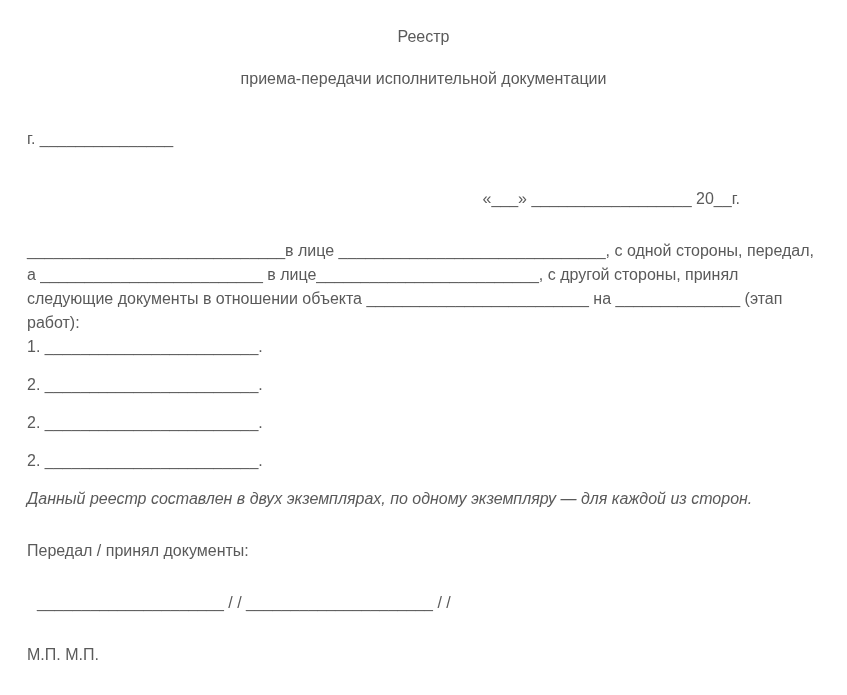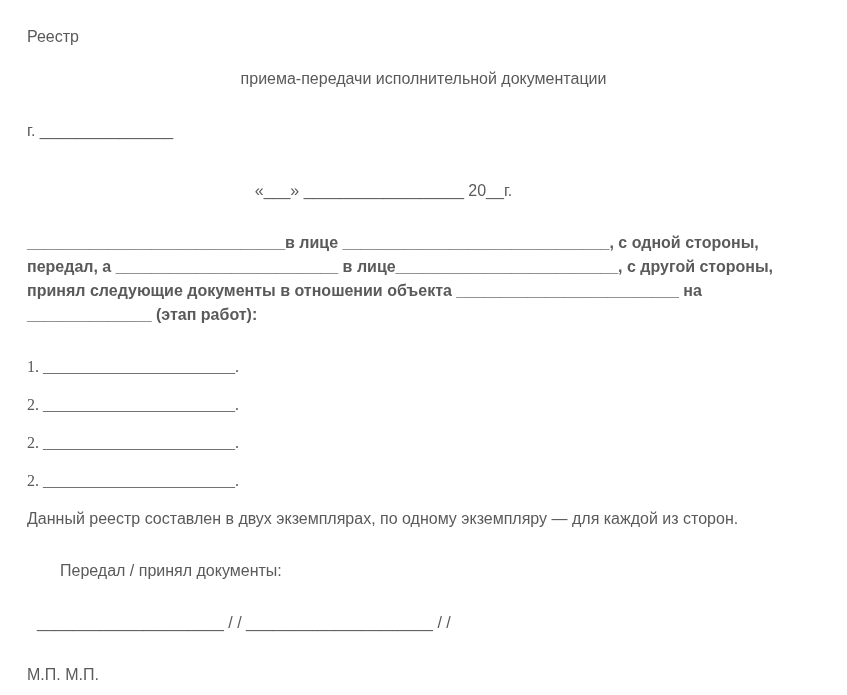--- a/index.html
+++ b/index.html
@@ -10,51 +10,49 @@
     body {
       font-family: Arial, Helvetica, sans-serif;
       font-size: 16px;
       color: #5a5a5a;
       background: #ffffff;
       padding: 25px 27px;
       width: 847px;
       line-height: 1.5;
     }
     .title {
+      text-align: center;
       margin-bottom: 18px;
     }
     .subtitle {
       text-align: center;
-      margin-bottom: 28px;
+      margin-bottom: 36px;
     }
     .city-line {
       margin-bottom: 36px;
     }
     .date-line {
-      text-align: center;
+      text-align: right;
       padding-right: 80px;
       margin-bottom: 28px;
     }
     .main-paragraph {
-      margin-bottom: 28px;
       line-height: 1.5;
-      font-weight: bold;
     }
     .list-item {
       margin-bottom: 14px;
-      font-family: Liberation Serif, serif;
     }
     .copies-paragraph {
       margin-top: 14px;
       margin-bottom: 28px;
       line-height: 1.5;
+      font-style: italic;
     }
     .transfer-line {
       margin-bottom: 28px;
-      margin-left: 33px;
     }
     .signature-line {
       margin-bottom: 28px;
       margin-left: 10px;
     }
     .seal-line {
       margin-bottom: 16px;
     }
   </style>
 </head>

